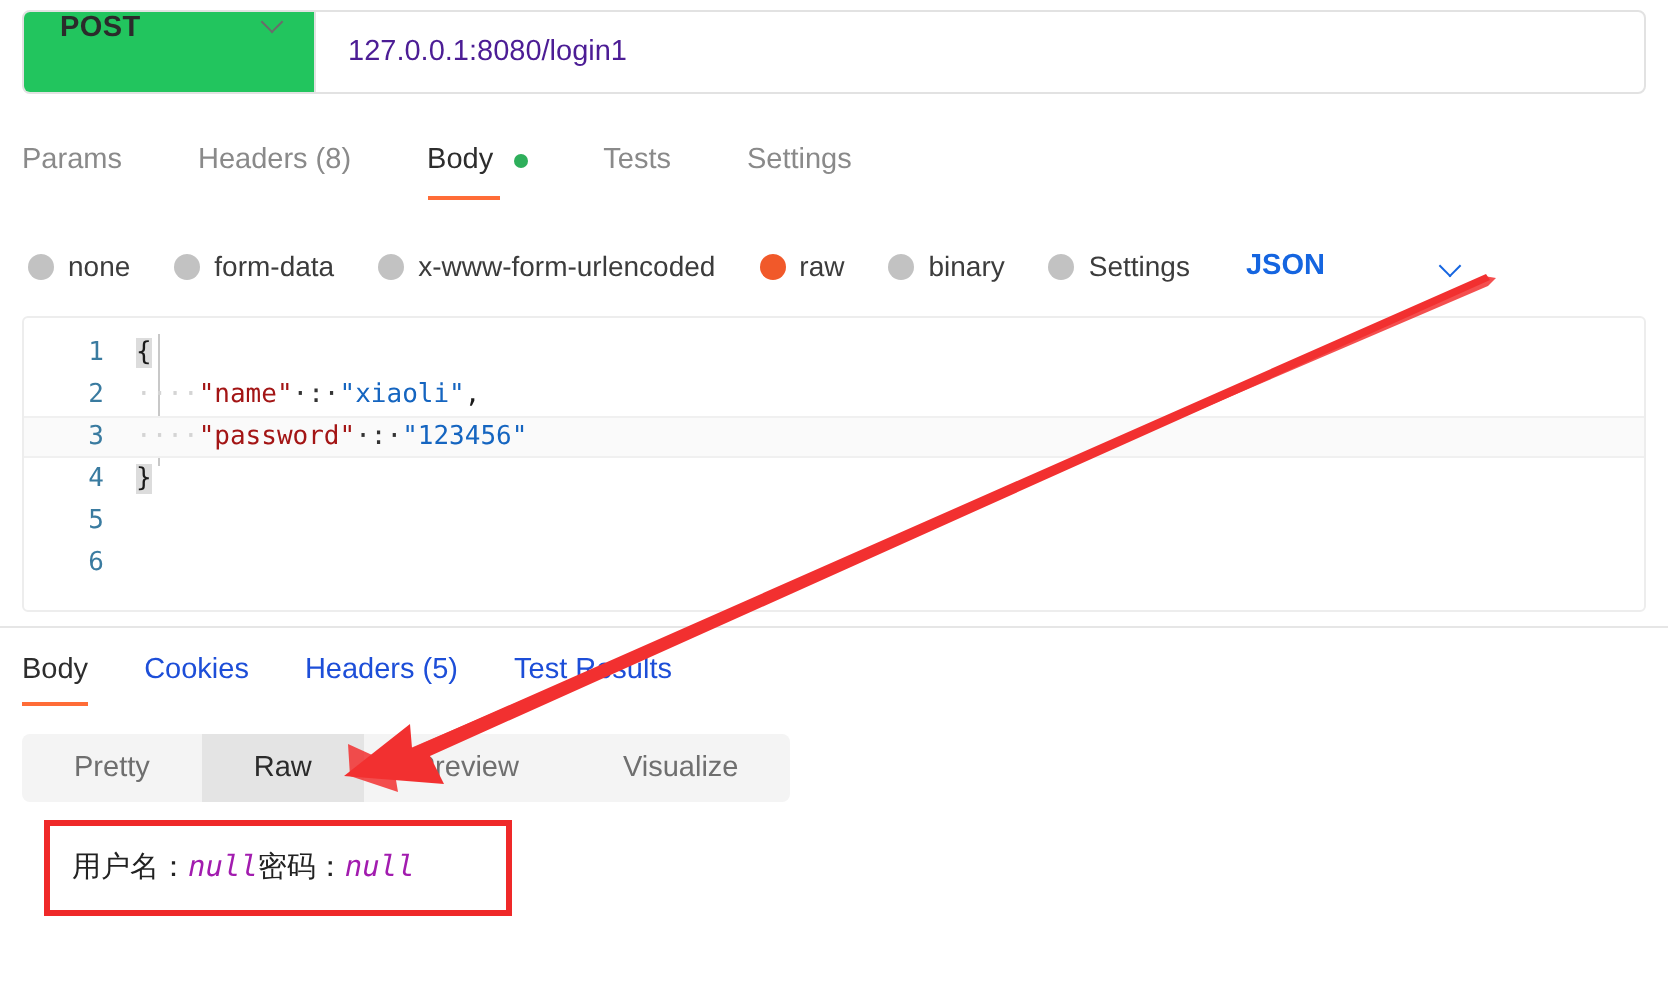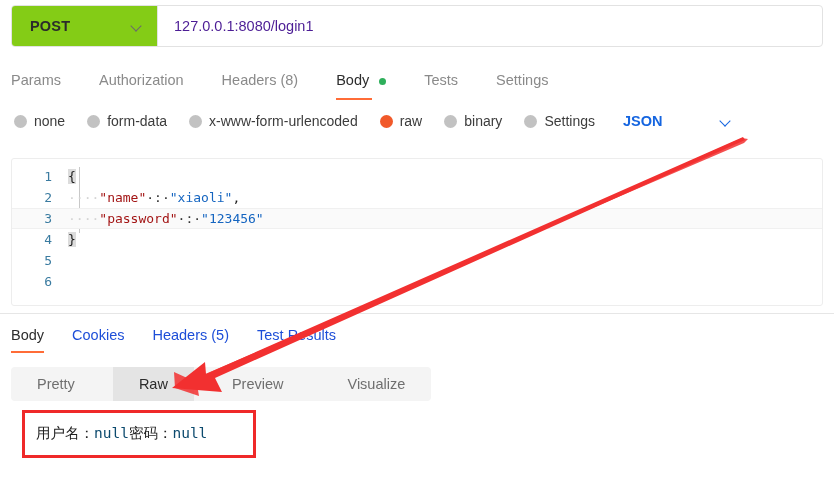--- a/index.html
+++ b/index.html
@@ -25,25 +25,24 @@
     width: 812px;
     height: 42px;
     border: 1px solid #e2e2e2;
     border-radius: 4px;
     background: #ffffff;
     display: flex;
     align-items: stretch;
   }
   #method-select {
     width: 146px;
-    background: #84cc16;
+    background: #22c55e;
     border-right: 1px solid #e2e2e2;
     border-radius: 3px 0 0 3px;
     display: flex;
-    align-items: center;
     padding: 0 14px 0 18px;
     justify-content: space-between;
     cursor: pointer;
   }
   #method-select .m-label {
     font-size: 14.5px;
     font-weight: bold;
     color: #2b2b2b;
     letter-spacing: .2px;
   }
@@ -113,21 +112,21 @@
   }
 
   
   #body-modes {
     position: absolute;
     left: 14px;
     top: 113px;
     width: 806px;
     height: 28px;
     display: flex;
-    align-items: flex-start;
+    align-items: flex-end;
   }
   .radio-item {
     display: flex;
     align-items: center;
     margin-right: 22px;
     cursor: pointer;
     white-space: nowrap;
   }
   .radio-dot {
     width: 13px;
@@ -243,21 +242,20 @@
   #segmented {
     position: absolute;
     left: 11px;
     top: 367px;
     height: 34px;
     background: #f4f4f4;
     border-radius: 4px;
     display: flex;
     align-items: stretch;
     overflow: hidden;
-    gap: 12px;
   }
   .seg {
     display: flex;
     align-items: center;
     justify-content: center;
     padding: 0 26px;
     font-size: 14.5px;
     color: #6f6f6f;
     cursor: pointer;
     white-space: nowrap;
@@ -279,21 +277,21 @@
   }
   #response-text {
     position: absolute;
     left: 36px;
     top: 424px;
     font-family: "DejaVu Sans Mono", monospace;
     font-size: 14.5px;
     color: #222222;
     white-space: pre;
   }
-  #response-text .nullv { color: #0c4a6e; }
+  #response-text .nullv { color: #a21caf; font-style: italic; }
 
   
   #arrow-svg {
     position: absolute;
     left: 0;
     top: 0;
     width: 834px;
     height: 502px;
     pointer-events: none;
   }
@@ -309,23 +307,20 @@
   <div id="url-value">
     <span>127.0.0.1:8080/login1</span>
   </div>
 </div>
 
 <div id="req-tabs">
   <div class="rtab">
     <span>Params</span>
   </div>
   <div class="rtab">
-    <span>Authorization</span>
-  </div>
-  <div class="rtab">
     <span>Headers (8)</span>
   </div>
   <div class="rtab active">
     <span>Body</span>
     <span class="dot-green"></span>
   </div>
   <div class="rtab">
     <span>Tests</span>
   </div>
   <div class="rtab">

